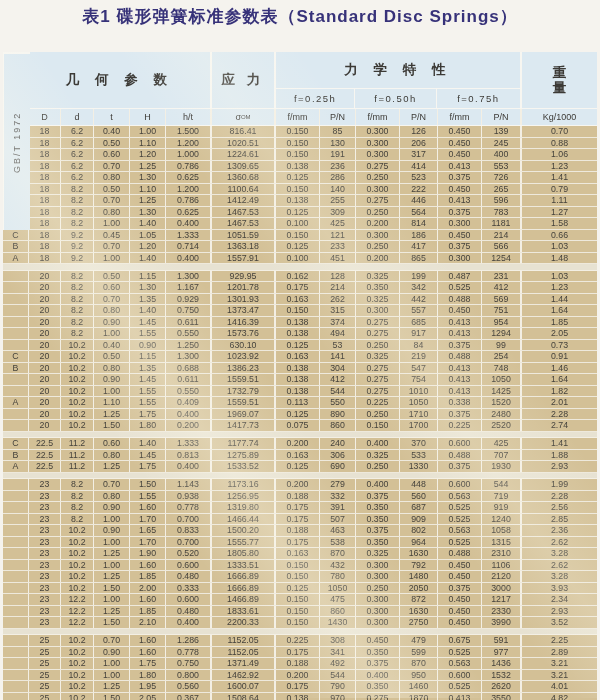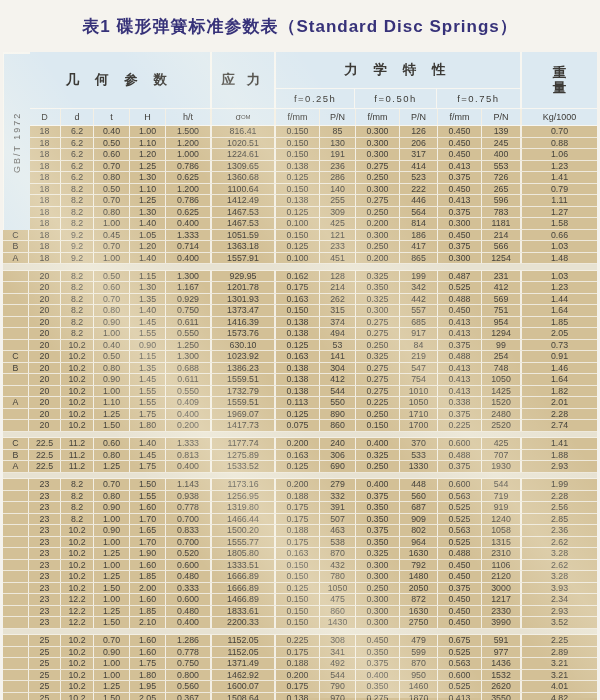--- a/index.html
+++ b/index.html
@@ -4,21 +4,21 @@
 <style>
   html,body{margin:0;padding:0;}
   body{
     width:600px;height:700px;overflow:hidden;
     background:#f5f3ee;
     font-family:"Liberation Sans","DejaVu Sans",sans-serif;
     color:#45423c;
     position:relative;
   }
   .title{
-    height:49px;box-sizing:border-box;padding-top:15px;
+    height:49px;box-sizing:border-box;padding-top:5px;
     text-align:center;font-size:17px;font-weight:bold;
     color:#373279;letter-spacing:1px;
   }
   .table-wrap{
     position:relative;margin:3px 3px 0 3px;width:594px;height:646px;
     background:#dce9f1;
   }
   
   .thead{display:flex;height:56px;}
   .hc{box-sizing:border-box;display:flex;align-items:center;justify-content:center;

